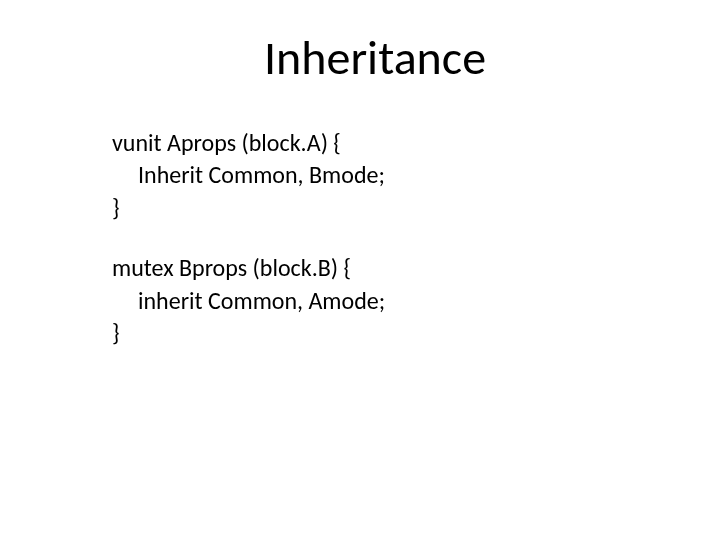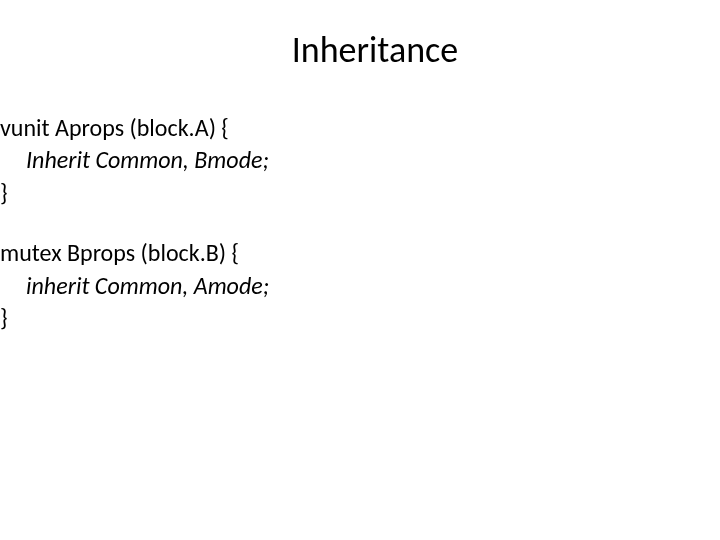--- a/index.html
+++ b/index.html
@@ -10,41 +10,41 @@
       font-family: Calibri, "Segoe UI", Arial, sans-serif;
       color: #000000;
       overflow: hidden;
     }
     .slide {
       width: 100%;
       height: 100%;
       padding-top: 28px;
     }
     .title {
-      font-size: 36px;
+      font-size: 48px;
       font-weight: 400;
       text-align: center;
       margin-bottom: 40px;
       margin-left: 30px;
     }
     .content {
+      padding-left: 112px;
       padding-right: 60px;
     }
     .code-block {
       font-size: 24px;
       line-height: 1.35;
       margin-bottom: 28px;
       font-weight: 400;
     }
     .code-line {
       white-space: pre;
     }
     .indent {
       padding-left: 26px;
-      font-style: italic;
     }
   </style>
 </head>
 <body>
 
 <div class="slide">
   <h1 class="title">Inheritance</h1>
   <div class="content">
 
     <div class="code-block">

